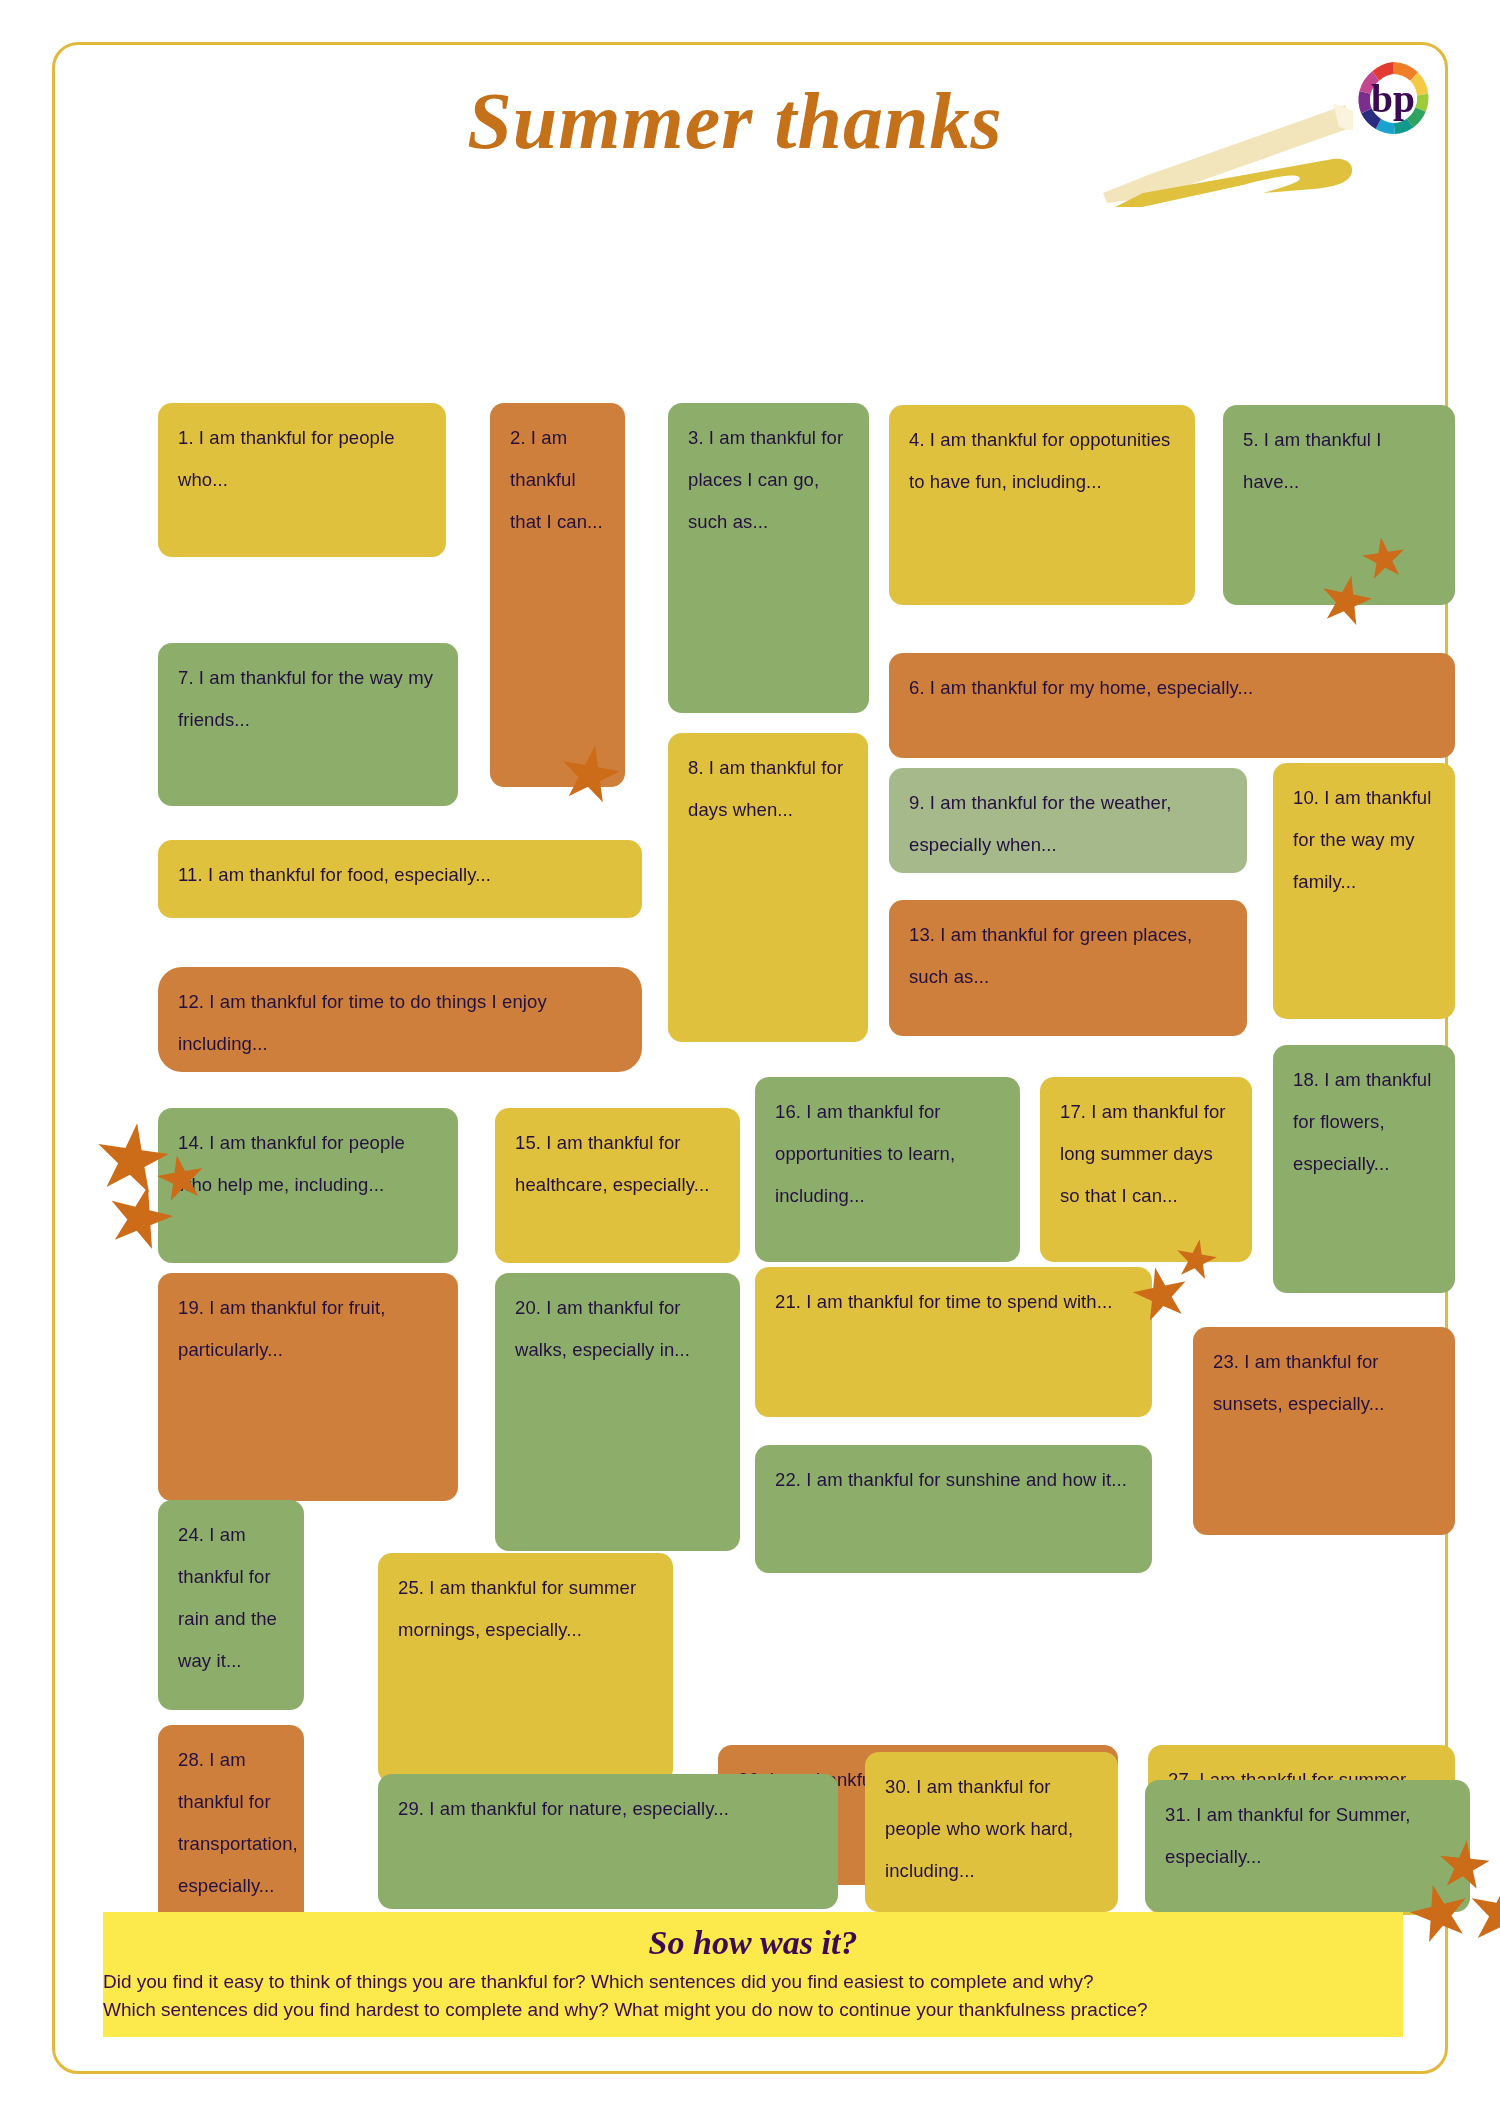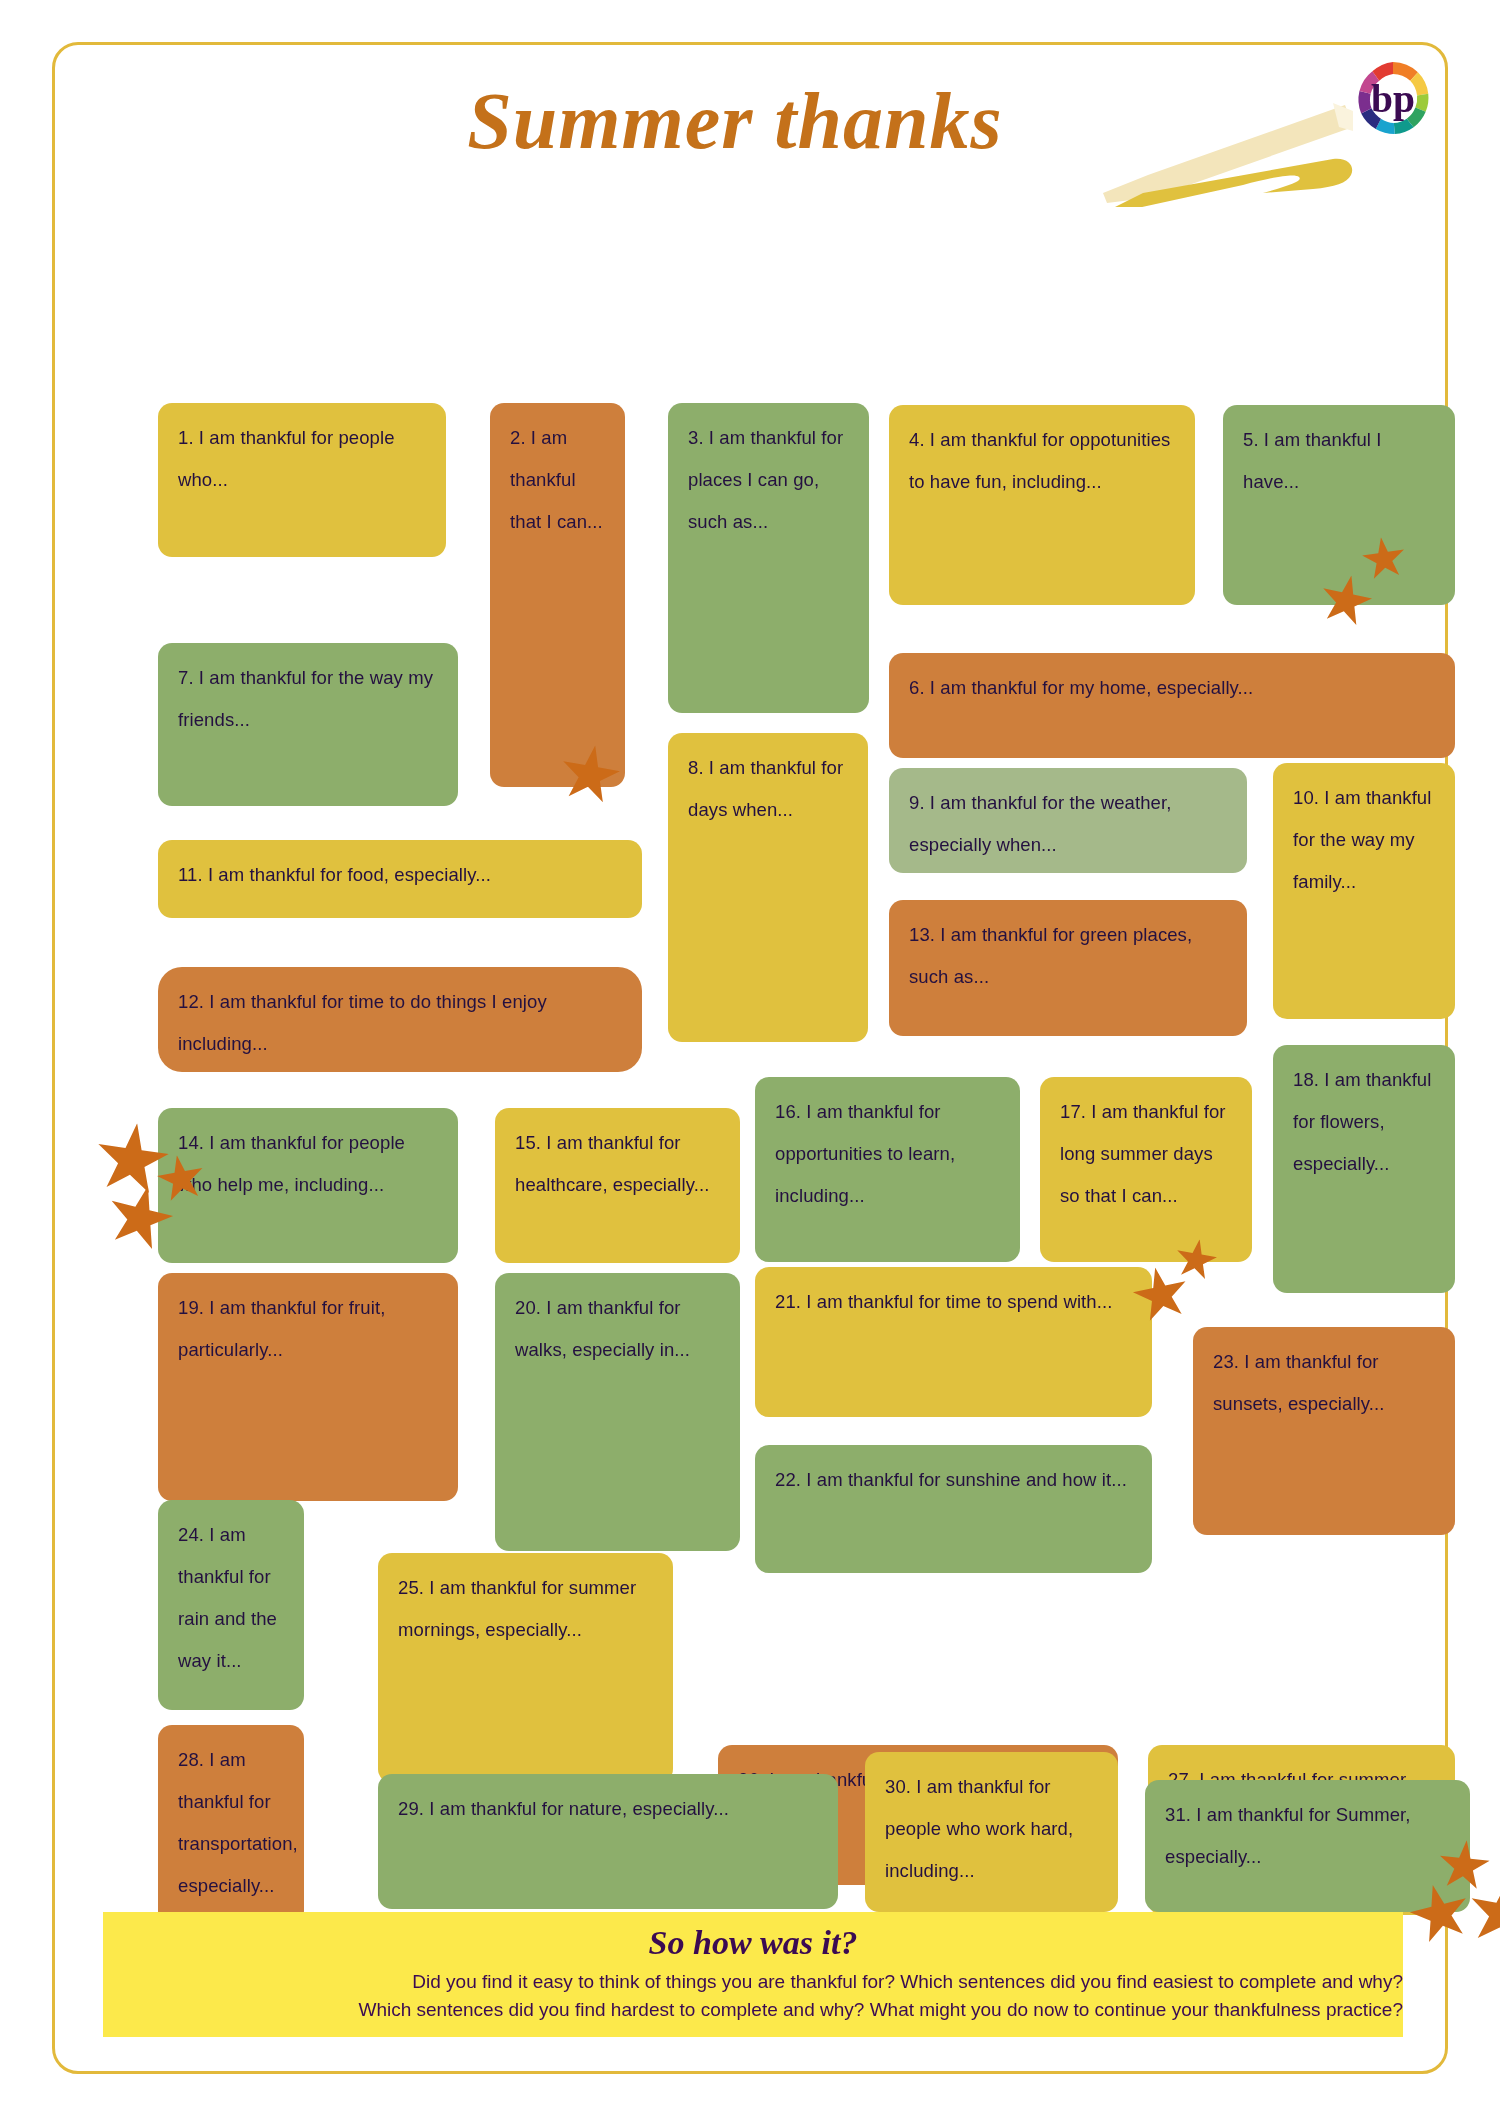--- a/index.html
+++ b/index.html
@@ -59,21 +59,21 @@
   #footer{
     position:absolute;left:48px;top:1867px;width:1300px;height:125px;
     background:#FCE94B;
   }
   #footer-title{
     position:absolute;left:0;top:10px;width:1300px;text-align:center;
     font-family:"Liberation Serif", serif;font-style:italic;font-weight:bold;
     font-size:34px;line-height:42px;color:#3B0B52;
   }
   #footer-l1,#footer-l2{
-    position:absolute;left:0;width:1300px;text-align:right;
+    position:absolute;left:0;width:1300px;text-align:left;
     font-size:19px;line-height:26px;color:#3B0B52;
     font-family:"Liberation Sans", sans-serif;
   }
   #footer-l1{top:57px;}
   #footer-l2{top:85px;}
 </style>
 </head>
 <body>
 
 <div id="sheet">

